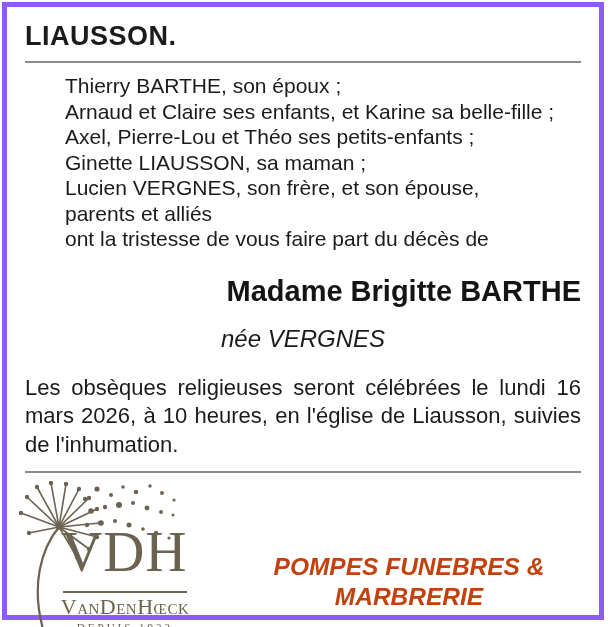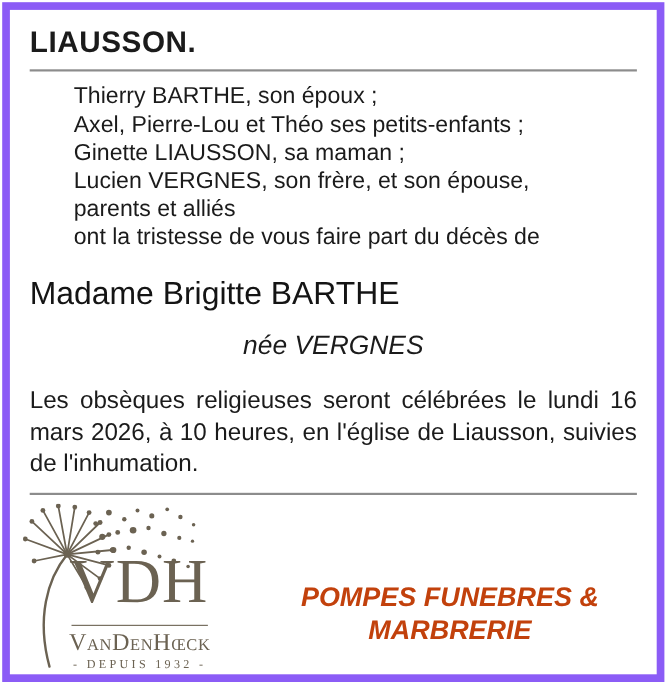--- a/index.html
+++ b/index.html
@@ -3,32 +3,32 @@
 <meta charset="utf-8">
 <style>
   html, body { margin:0; padding:0; background:#ffffff; }
   body {
     width:610px; height:627px; position:relative; overflow:hidden;
     font-family:"Liberation Sans", sans-serif; color:#1b1b1b;
     -webkit-font-smoothing:antialiased;
   }
   .card {
     position:absolute; left:2px; top:2px; width:602px; height:618px;
-    border:7px solid #8b5cf6; box-sizing:border-box; background:#fff;
+    border:5px solid #8b5cf6; box-sizing:border-box; background:#fff;
     padding:12px 18px 0 18px;
   }
   .town { font-size:27px; font-weight:bold; letter-spacing:.5px; margin-top:2px; }
   .rule {
     border:none; border-top:2px solid #8c8c8c; height:0;
     margin:9px 0 10px 0;
   }
   .family { margin-top:3px;margin-left:40px; }
   .family-line { font-size:21px; line-height:25.5px; }
   .deceased-name {
-    text-align:left; font-weight:normal; font-size:29px; line-height:32px;
+    text-align:right; font-weight:bold; font-size:29px; line-height:32px;
     margin-top:23px; color:#141414;
   }
   .maiden-name {
     text-align:center; font-style:italic; font-size:24px; line-height:27px;
     margin-top:18px;
   }
   .ceremony {
     margin:22px 0 0 0; font-size:22px; line-height:28.5px;
     text-align:justify; text-align-last:left;
   }
@@ -64,20 +64,21 @@
 </head>
 <body>
 
 <div class="card">
 
   <div class="town">LIAUSSON.</div>
   <hr class="rule">
 
   <div class="family">
     <div class="family-line">Thierry BARTHE, son époux ;</div>
+    <div class="family-line">Arnaud et Claire ses enfants, et Karine sa belle-fille ;</div>
     <div class="family-line">Axel, Pierre-Lou et Théo ses petits-enfants ;</div>
     <div class="family-line">Ginette LIAUSSON, sa maman ;</div>
     <div class="family-line">Lucien VERGNES, son frère, et son épouse,</div>
     <div class="family-line">parents et alliés</div>
     <div class="family-line">ont la tristesse de vous faire part du décès de</div>
   </div>
 
   <div class="deceased-name">Madame Brigitte BARTHE</div>
   <div class="maiden-name">née VERGNES</div>
 

